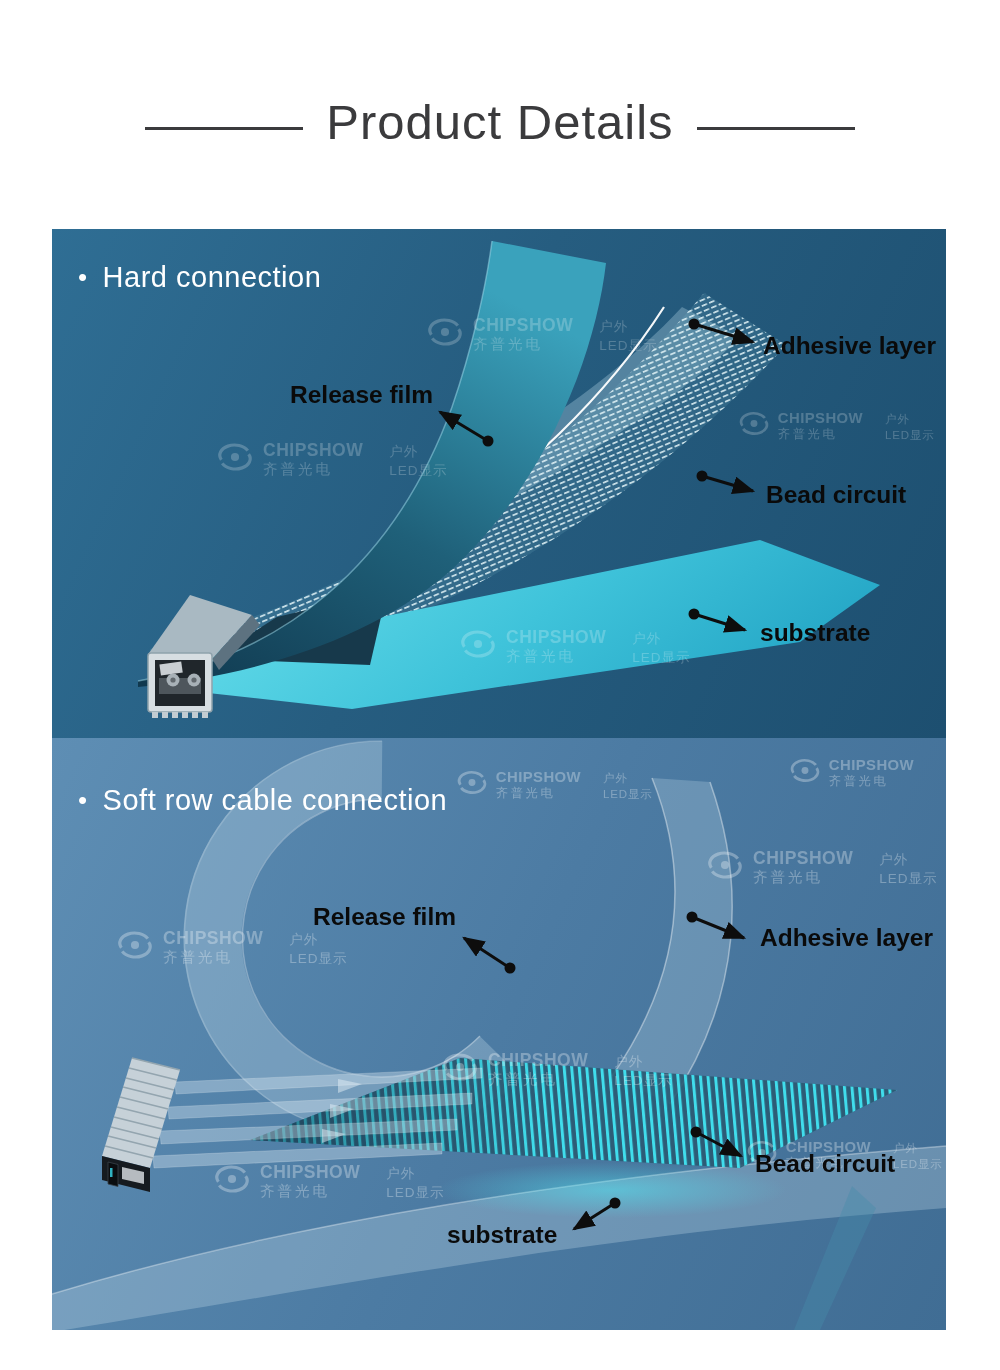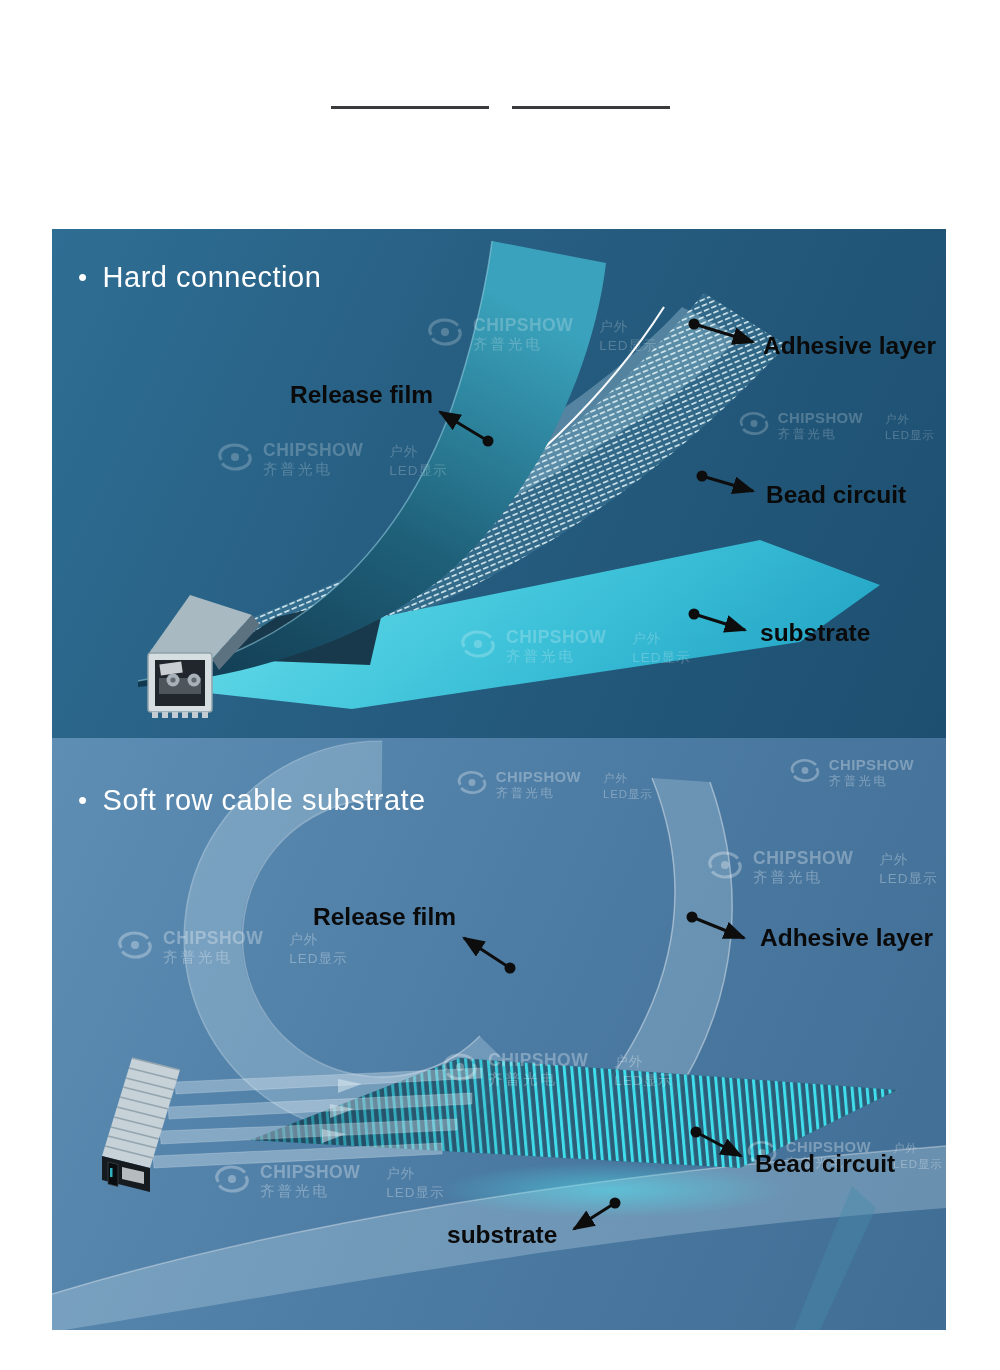--- a/index.html
+++ b/index.html
@@ -52,20 +52,21 @@
   .wm-mid{display:flex;flex-direction:column}
   .wm-brand{font-size:17.5px;font-weight:bold;letter-spacing:.5px;line-height:1.15}
   .wm-cn{font-size:14.5px;letter-spacing:3px;line-height:1.25}
   .wm-right{display:flex;flex-direction:column;margin-left:26px;padding-top:3px;font-size:13.5px;line-height:1.4;letter-spacing:1px}
 </style>
 </head>
 <body>
 
 <header class="title-row">
   <span class="title-line"></span>
+  <h1 class="title-text">Product Details</h1>
   <span class="title-line"></span>
 </header>
 
 <section class="panel hard">
 
   <svg class="scene" viewBox="0 0 894 509">
     <defs>
       <linearGradient id="gFilm" x1="0" y1="1" x2="0.55" y2="0">
         <stop offset="0" stop-color="#10384e"></stop>
           <stop offset="0.5" stop-color="#1f6079"></stop>
@@ -382,21 +383,21 @@
         <span class="wm-cn">齐普光电</span>
       </div>
     <div class="wm-right">
         <span>户外</span>
         <span>LED显示</span>
       </div>
   </div>
 
   <h2 class="panel-heading">
     <span class="bullet">•</span>
-    <span>Soft row cable substrate</span>
+    <span>Soft row cable connection</span>
   </h2>
 
   <div class="label" style="left:261px;top:165px">Release film</div>
   <div class="label" style="left:708px;top:186px">Adhesive layer</div>
   <div class="label" style="left:703px;top:412px">Bead circuit</div>
   <div class="label" style="left:395px;top:483px">substrate</div>
 
   <svg class="arrows" viewBox="0 0 894 592">
     <defs>
       <marker id="ah-soft" viewBox="0 0 10 8" markerWidth="7.5" markerHeight="6" refX="9" refY="4" orient="auto">

